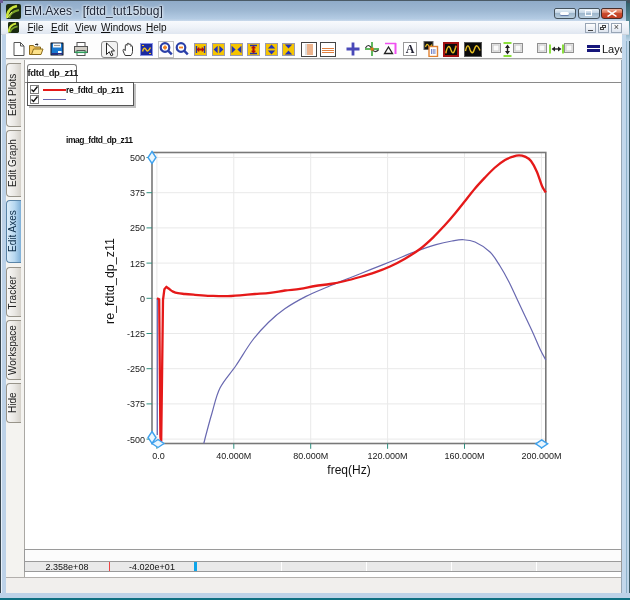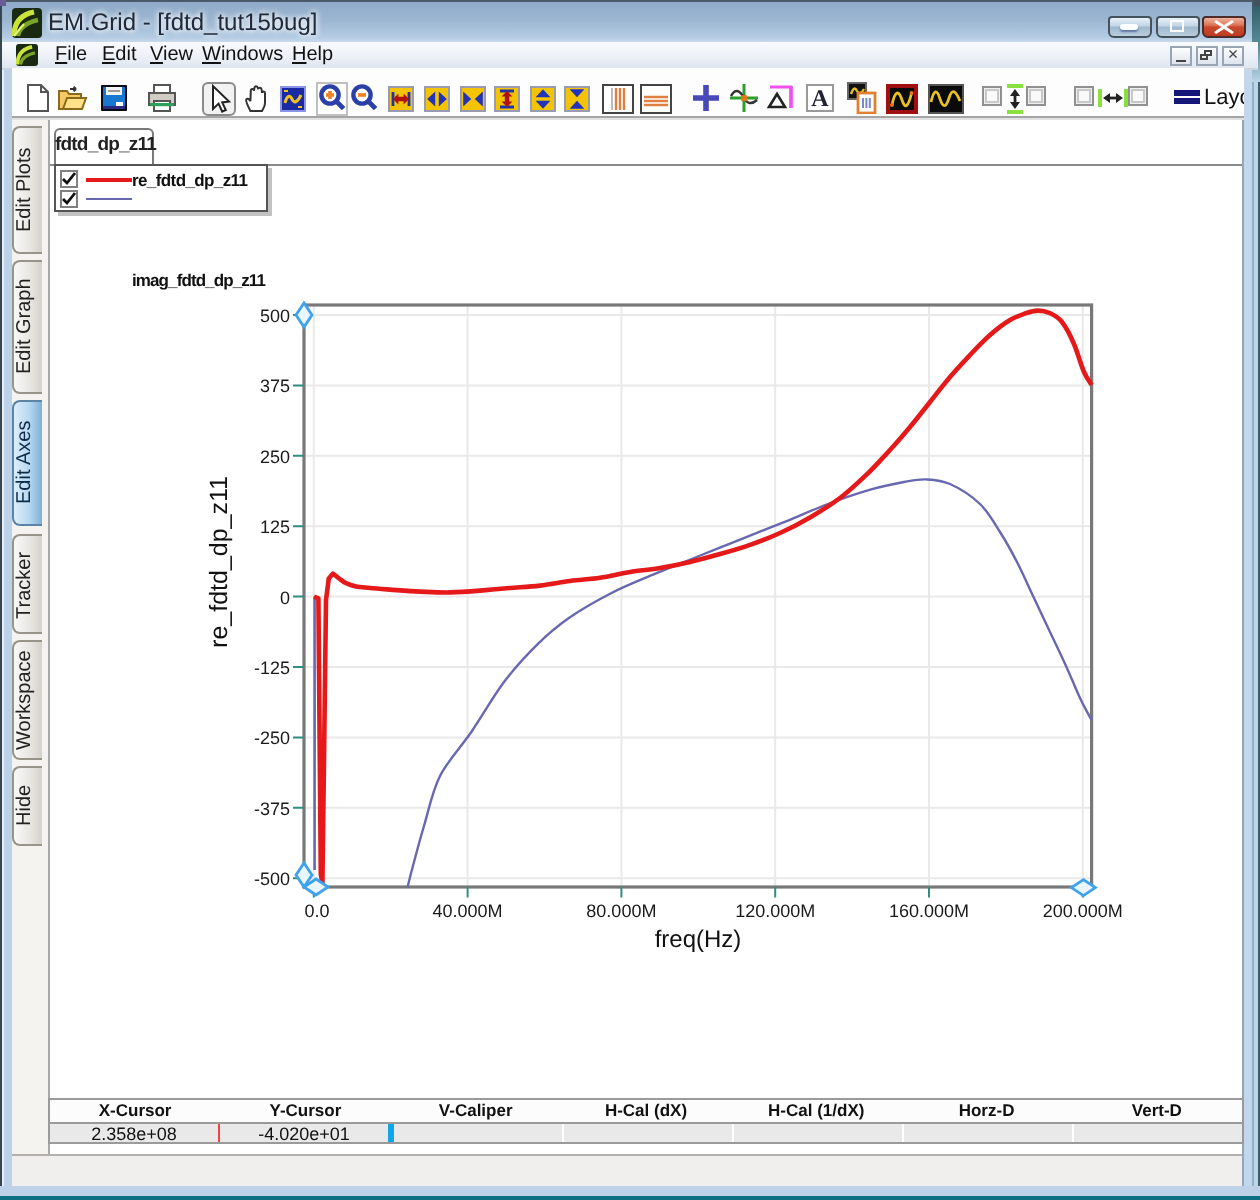--- a/index.html
+++ b/index.html
@@ -27,21 +27,21 @@
 
 <div class="abs" style="left:0;top:0;width:3px;height:3px;background:#6b5b96;"></div>
 <div class="abs" style="left:627px;top:0;width:3px;height:3px;background:#41525e;"></div>
 
 <svg class="abs" style="left:6px;top:4px;" width="15" height="15" viewBox="0 0 15 15">
   <rect x="0" y="0" width="15" height="15" rx="2" fill="#1a2a10"></rect>
   <path d="M1 14 Q1 4 11 2" stroke="#cbe43c" stroke-width="2.6" fill="none"></path>
   <path d="M3 14 Q4 8 13 6" stroke="#7aa427" stroke-width="2.2" fill="none"></path>
   <path d="M1 14 L6 8" stroke="#e6f27a" stroke-width="1" fill="none"></path>
 </svg>
-<div class="abs" style="left:24px;top:4px;font-size:12px;color:#20293a;text-shadow:0 0 3px #ffffff,0 0 3px #ffffff;">EM.Grid - [fdtd_tut15bug]</div>
+<div class="abs" style="left:24px;top:4px;font-size:12px;color:#20293a;text-shadow:0 0 3px #ffffff,0 0 3px #ffffff;">EM.Axes - [fdtd_tut15bug]</div>
 
 <div class="abs" style="left:554px;top:7.5px;width:22px;height:11px;border:1px solid #45525c;border-radius:2px 2px 3px 3px;background:linear-gradient(180deg,#e8f1f8 0%,#c2d4e4 45%,#9fb8cd 50%,#b9cede 100%);box-sizing:border-box;"></div>
 <div class="abs" style="left:560px;top:11.5px;width:9px;height:3px;background:#fdfeff;border-radius:1.5px;box-shadow:0 1px 1px #5e77a8;"></div>
 <div class="abs" style="left:577.5px;top:7.5px;width:22px;height:11px;border:1px solid #45525c;border-radius:2px 2px 3px 3px;background:linear-gradient(180deg,#e8f1f8 0%,#c2d4e4 45%,#9fb8cd 50%,#b9cede 100%);box-sizing:border-box;"></div>
 <div class="abs" style="left:584.5px;top:9.5px;width:7px;height:6px;border:1.5px solid #fdfeff;box-sizing:border-box;"></div>
 <div class="abs" style="left:600.5px;top:7.5px;width:22px;height:11px;border:1px solid #4a2d28;border-radius:2px 2px 3px 3px;background:linear-gradient(180deg,#f0b39e 0%,#dd7355 40%,#c94a2e 50%,#bf3a20 100%);box-sizing:border-box;"></div>
 <svg class="abs" style="left:605.5px;top:8.5px" width="12" height="9">
     <path d="M2 1 L6 3.5 L10 1 L11 2 L7.3 4.5 L11 7 L10 8 L6 5.5 L2 8 L1 7 L4.7 4.5 L1 2 Z" fill="#ffffff"></path>
   </svg>
 
@@ -308,29 +308,20 @@
   <path fill="none" stroke="#e51919" stroke-width="2.3" stroke-linejoin="round" d="M72 158.3 L74.2 159.2 L75.4 297 L76.2 301.5 L77 240 L78 160 L79.4 149.2 L81.5 146.8 C81.9 147.1 82.9 148.0 84.0 148.8 C85.1 149.6 86.5 150.9 88.0 151.6 C89.5 152.3 91.0 152.8 93.0 153.2 C95.0 153.6 97.2 153.7 100.0 154.0 C102.8 154.3 105.8 154.5 110.0 154.8 C114.2 155.1 120.0 155.6 125.0 155.8 C130.0 156.0 135.0 156.3 140.0 156.2 C145.0 156.1 150.0 155.7 155.0 155.3 C160.0 154.9 165.0 154.4 170.0 154.0 C175.0 153.6 180.0 153.4 185.0 152.8 C190.0 152.2 195.0 151.2 200.0 150.5 C205.0 149.8 210.0 149.7 215.0 148.9 C220.0 148.2 225.0 146.8 230.0 146.0 C235.0 145.2 240.0 144.8 245.0 144.0 C250.0 143.2 255.0 142.2 260.0 141.0 C265.0 139.8 270.0 138.4 275.0 137.0 C280.0 135.6 285.0 134.2 290.0 132.4 C295.0 130.7 300.0 128.8 305.0 126.5 C310.0 124.2 315.0 121.6 320.0 118.7 C325.0 115.8 330.3 112.5 335.0 109.0 C339.7 105.5 343.8 101.6 348.0 97.6 C352.2 93.6 356.3 89.0 360.0 85.0 C363.7 81.0 366.7 77.5 370.0 73.5 C373.3 69.5 376.7 65.2 380.0 61.0 C383.3 56.8 386.7 52.4 390.0 48.5 C393.3 44.6 396.7 41.0 400.0 37.5 C403.3 34.0 406.7 30.4 410.0 27.5 C413.3 24.6 417.0 21.8 420.0 20.0 C423.0 18.2 425.7 17.4 428.0 16.6 C430.3 15.8 432.0 15.3 434.0 15.3 C436.0 15.3 438.0 15.7 440.0 16.6 C442.0 17.6 444.0 18.4 446.0 21.0 C448.0 23.6 450.2 27.8 452.0 32.0 C453.8 36.2 455.5 42.6 457.0 46.0 C458.5 49.4 460.2 51.4 460.8 52.5"></path>
   <g stroke="#3fa2ee" stroke-width="1.4" fill="#eaf6fd">
     <path d="M67 11.5 L71 17.5 L67 23.5 L63 17.5 Z"></path>
     <path d="M67 291.5 L71 297.5 L67 303.5 L63 297.5 Z"></path>
     <path d="M67 303.5 L73 299.5 L79 303.5 L73 307.5 Z"></path>
     <path d="M450.7 303.8 L456.7 299.8 L462.7 303.8 L456.7 307.8 Z"></path>
   </g>
 </svg>
 
 <div id="ctable" class="abs" style="left:24px;top:548.5px;width:598px;height:23.5px;border:1px solid #9a9a9a;box-sizing:border-box;background:#fcfcfc;">
-  <div style="position:absolute;left:0;top:0;width:100%;height:11px;display:flex;font-size:8.5px;font-weight:700;color:#111;">
-    <div style="flex:1;text-align:center;line-height:11px;">X-Cursor</div>
-    <div style="flex:1;text-align:center;line-height:11px;">Y-Cursor</div>
-    <div style="flex:1;text-align:center;line-height:11px;">V-Caliper</div>
-    <div style="flex:1;text-align:center;line-height:11px;">H-Cal (dX)</div>
-    <div style="flex:1;text-align:center;line-height:11px;">H-Cal (1/dX)</div>
-    <div style="flex:1;text-align:center;line-height:11px;">Horz-D</div>
-    <div style="flex:1;text-align:center;line-height:11px;">Vert-D</div>
-  </div>
   <div style="position:absolute;left:0;top:11px;width:100%;height:1px;background:#9a9a9a;"></div>
   <div style="position:absolute;left:0;top:12px;width:100%;height:9.5px;background:#e9e9e9;display:flex;font-size:9px;color:#111;">
     <div style="flex:1;text-align:center;line-height:10px;border-right:1px solid #ef4444;">2.358e+08</div>
     <div style="flex:1;text-align:center;line-height:10px;border-right:3px solid #0ea5e9;">-4.020e+01</div>
     <div style="flex:1;border-right:1px solid #fff;"></div>
     <div style="flex:1;border-right:1px solid #fff;"></div>
     <div style="flex:1;border-right:1px solid #fff;"></div>
     <div style="flex:1;border-right:1px solid #fff;"></div>
     <div style="flex:1;"></div>
   </div>

